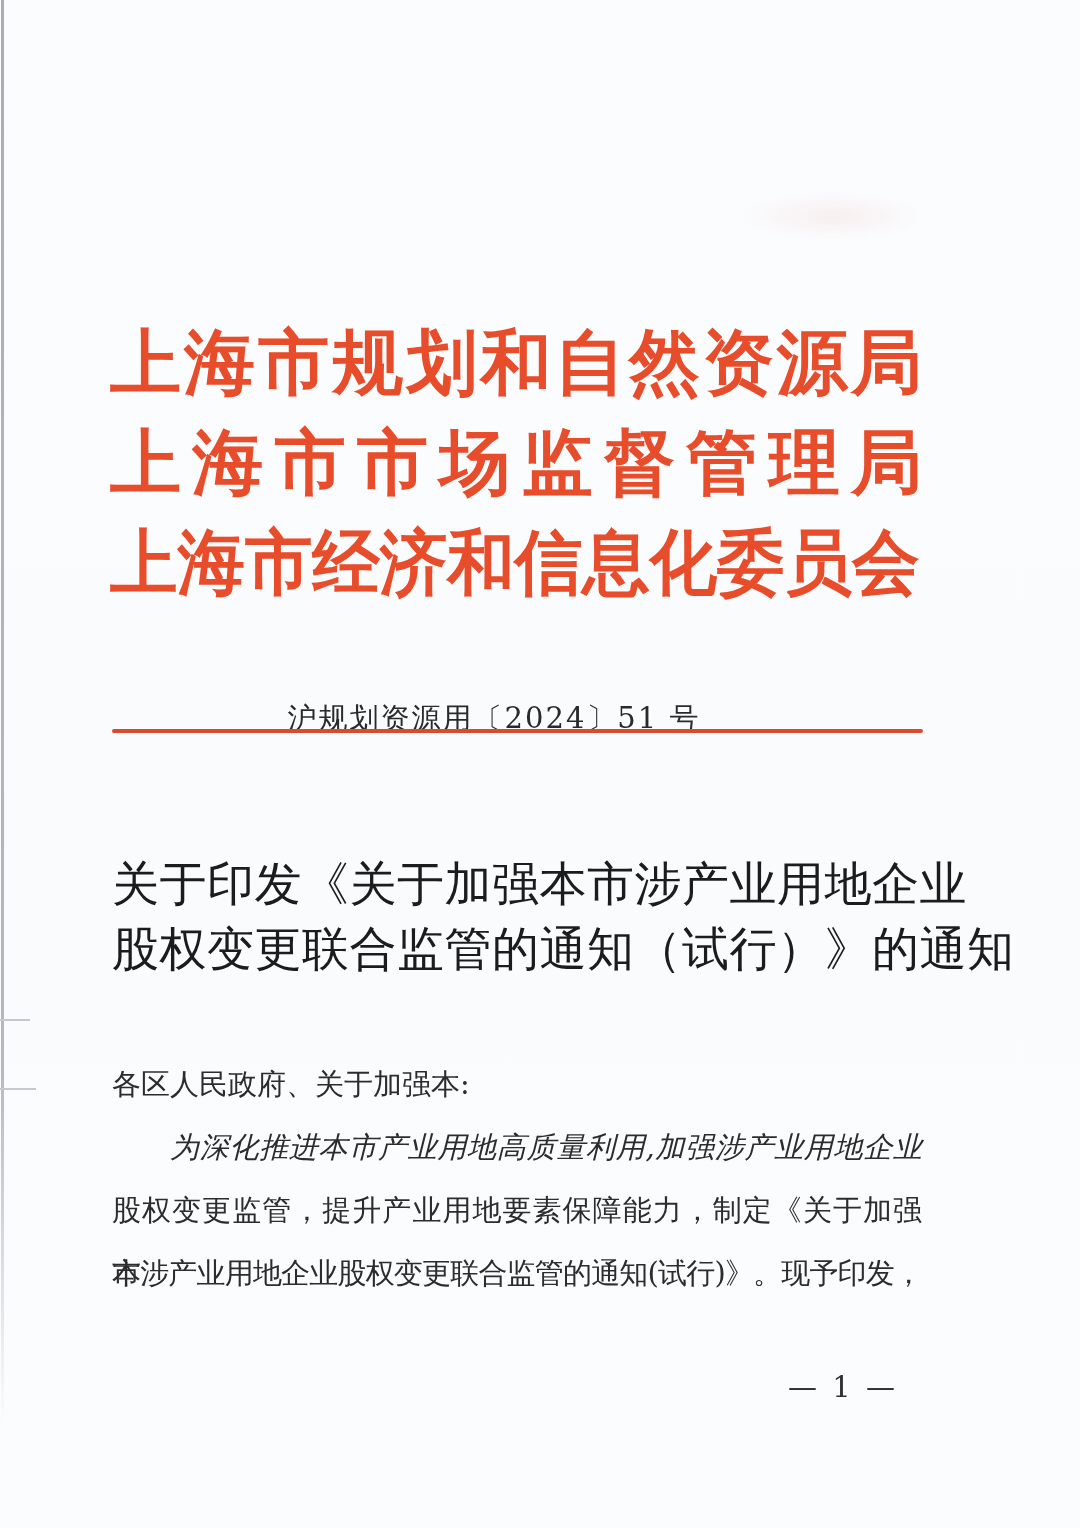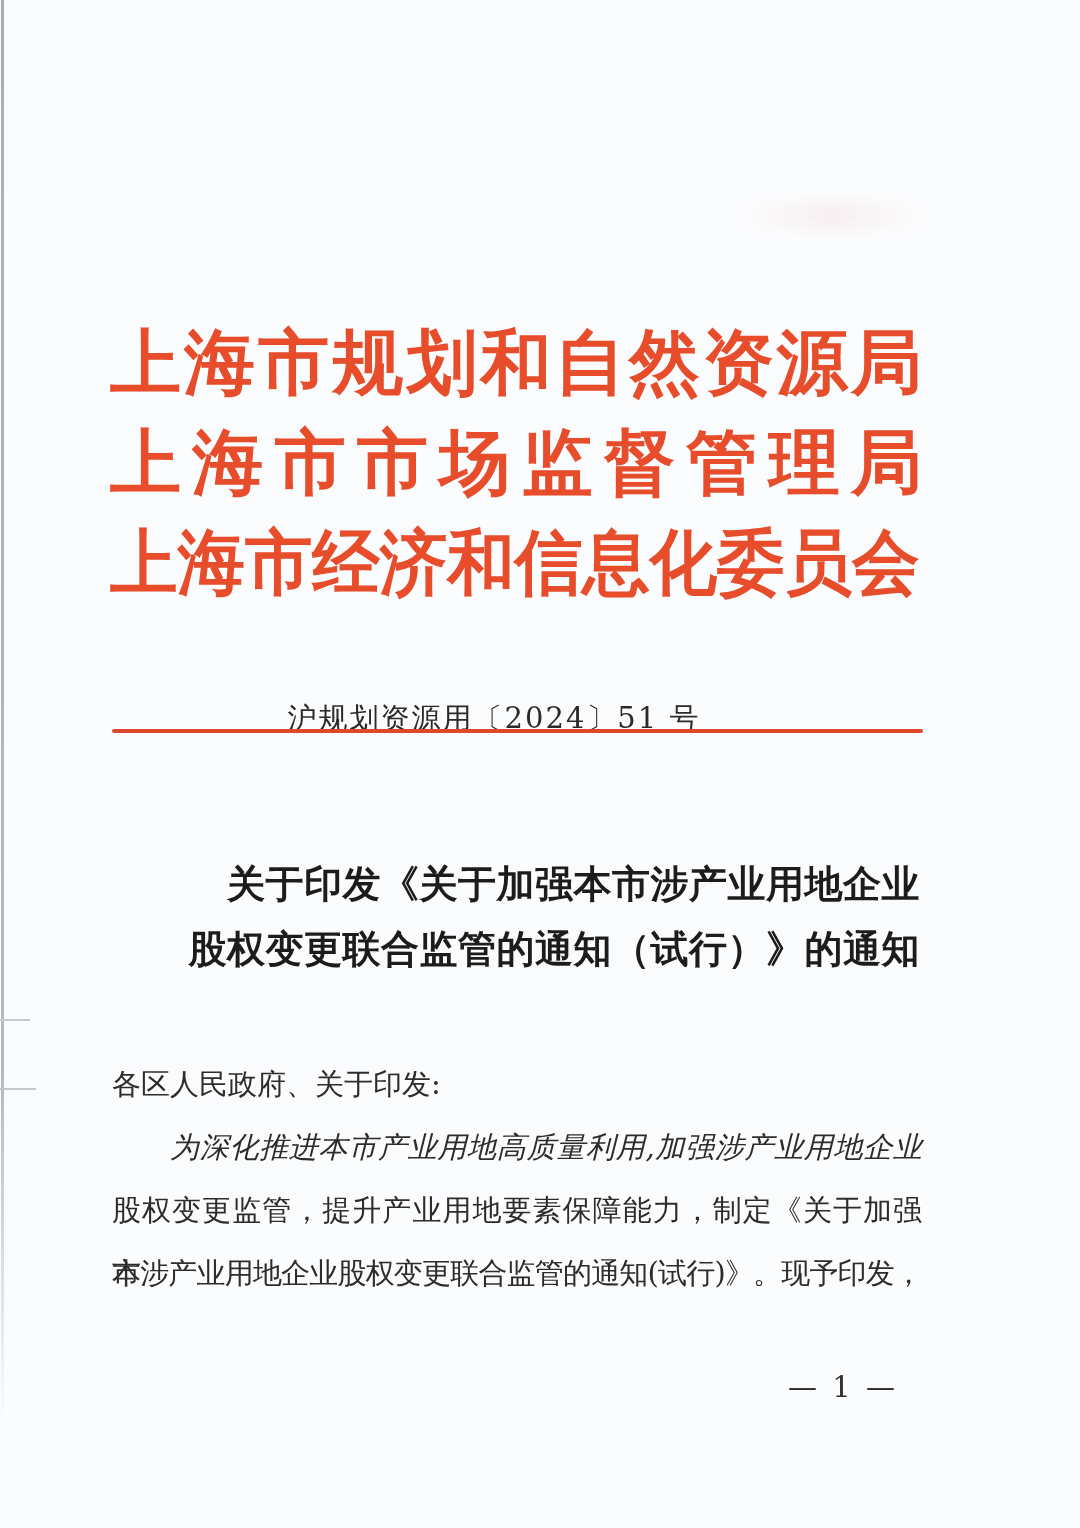--- a/index.html
+++ b/index.html
@@ -45,22 +45,22 @@
     transform: translateX(-22px); white-space: nowrap;
   }
   
   .divider {
     position: absolute; left: 112px; top: 729px; width: 811px; height: 4px;
     background: #dc4a2e; border-radius: 2px;
   }
   
   .title {
     position: absolute; left: 112px; top: 851px; width: 808px; margin: 0;
-    text-align: right; font-size: 38px; line-height: 65px;
-    font-weight: 700; color: #1c1c1c; letter-spacing: 0.5px; white-space: nowrap;
+    text-align: right; font-size: 47px; line-height: 65px;
+    font-weight: 400; color: #1c1c1c; letter-spacing: 0.5px; white-space: nowrap;
   }
   
   .body-block {
     position: absolute; left: 112px; top: 1053px; width: 810px;
     font-size: 29px; color: #2c2c2c;
   }
   .body-line { height: 63px; line-height: 63px; white-space: nowrap; }
   .para-line { text-align: justify; text-align-last: justify; white-space: normal; }
   .para-first { padding-left: 58px; box-sizing: border-box; font-style: italic; }
   .para-tight { letter-spacing: -1px; }
@@ -125,21 +125,21 @@
   <div class="doc-number">沪规划资源用〔2024〕51 号</div>
 
   <div class="divider" style="background: rgb(220, 74, 46);"></div>
 
   <h1 class="title">
     <div class="title-line">关于印发《关于加强本市涉产业用地企业</div>
     <div class="title-line">股权变更联合监管的通知（试行）》的通知</div>
   </h1>
 
   <section class="body-block">
-    <div class="body-line salutation">各区人民政府、关于印发:</div>
+    <div class="body-line salutation">各区人民政府、关于加强本:</div>
     <div class="body-line para-line para-first">为深化推进本市产业用地高质量利用,加强涉产业用地企业</div>
     <div class="body-line para-line">股权变更监管，提升产业用地要素保障能力，制定《关于加强本</div>
     <div class="body-line para-line para-tight">市涉产业用地企业股权变更联合监管的通知(试行)》。现予印发，</div>
   </section>
 
   <div class="page-number">— 1 —</div>
 
 </div>
 
 </body></html>

